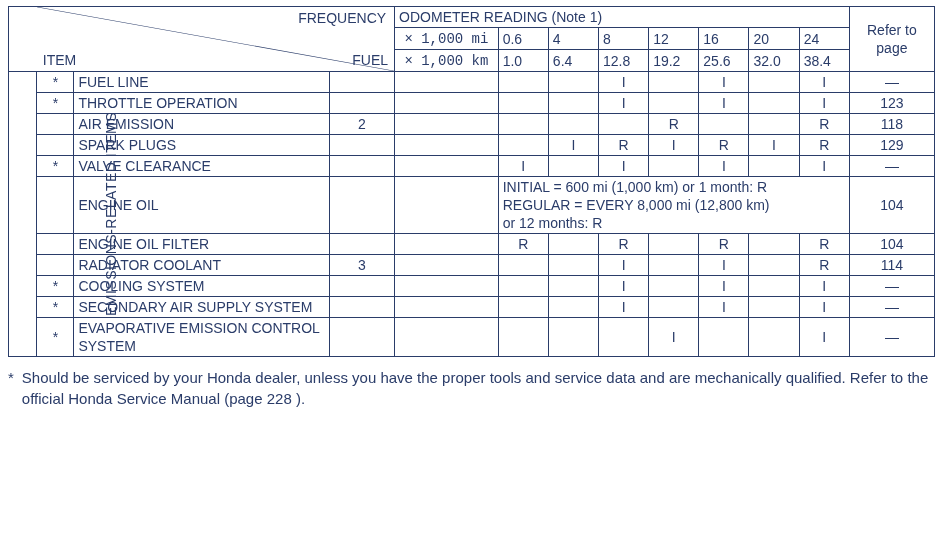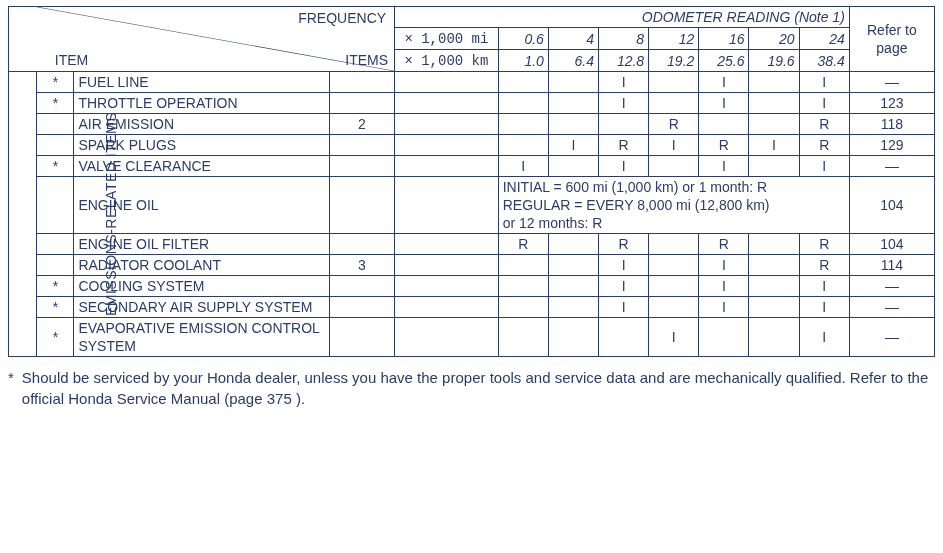--- a/index.html
+++ b/index.html
@@ -23,22 +23,21 @@
   table.sched td, table.sched th {
     border: 1px solid #2a3c69;
     padding: 1px 4px;
     font-size: 14px;
     line-height: 18px;
     color: #2a3c69;
     vertical-align: middle;
   }
   table.sched th {
     font-weight: normal;
-    text-align: right;
-    font-style: italic;
+    text-align: left;
   }
   td.center, th.center { text-align: center; }
   td.nb-left   { border-left: none; }
   td.nb-top    { border-top: none; }
 
   
   col.c-sym   { width: 34px; }
   col.c-item  { width: 234px; }
   col.c-note  { width: 60px; }
   col.c-unit  { width: 95px; }
@@ -69,21 +68,21 @@
     position: absolute;
     left: 0; top: 0; width: 100%; height: 100%;
     pointer-events: none;
   }
   .diag-freq {
     position: absolute;
     top: 2px; right: 8px;
   }
   .diag-item {
     position: absolute;
-    bottom: 2px; left: 18px;
+    bottom: 2px; left: 6px;
   }
   .diag-note {
     position: absolute;
     bottom: 2px; right: 6px;
   }
 
   
   td.oil-block {
     text-align: left;
     padding: 2px 4px;
@@ -125,21 +124,21 @@
 
     <tbody>
         <tr>
       <td rowspan="3" class="nb-top nb-left" style="border-right:none;"></td>
       <td rowspan="3" colspan="3" class="diag-cell" style="border-left:none;">
         <svg viewBox="0 0 100 100" preserveAspectRatio="none">
           <line x1="0" y1="0" x2="100" y2="100" stroke="#2a3c69" stroke-width="0.6"></line>
         </svg>
         <span class="diag-freq">FREQUENCY</span>
         <span class="diag-item">ITEM</span>
-        <span class="diag-note">ITEMS</span>
+        <span class="diag-note">FUEL</span>
       </td>
       <th colspan="8" class="center">ODOMETER READING (Note 1)</th>
       <td rowspan="3" class="center">
         <span>Refer to</span><br>
         <span>page</span>
       </td>
     </tr>
     <tr>
       <td class="center"><span class="mult">× 1,000 mi</span></td>
       <th class="center">0.6</th>
@@ -150,21 +149,21 @@
       <th class="center">20</th>
       <th class="center">24</th>
     </tr>
     <tr>
       <td class="center"><span class="mult">× 1,000 km</span></td>
       <th class="center">1.0</th>
       <th class="center">6.4</th>
       <th class="center">12.8</th>
       <th class="center">19.2</th>
       <th class="center">25.6</th>
-      <th class="center">19.6</th>
+      <th class="center">32.0</th>
       <th class="center">38.4</th>
     </tr>
 
     </tbody>
       <tbody id="rows">
         <tr>
           <td rowspan="11" class="vlabel-cell"><span class="vlabel">EMISSIONS-RELATED ITEMS</span></td>
           <td class="center">*</td>
           <td>FUEL LINE</td>
           <td class="center"></td>
@@ -314,15 +313,15 @@
           <td class="center"></td>
           <td class="center"></td>
           <td class="center">I</td>
           <td class="center">—</td>
         </tr>
       </tbody>
   </table>
 
   <div class="footnote">
     <div class="sym">*</div>
-    <div class="txt">Should be serviced by your Honda dealer, unless you have the proper tools and service data and are mechanically qualified. Refer to the official Honda Service Manual (page 375 ).</div>
+    <div class="txt">Should be serviced by your Honda dealer, unless you have the proper tools and service data and are mechanically qualified. Refer to the official Honda Service Manual (page 228 ).</div>
   </div>
 </div>
 
 </body></html>

